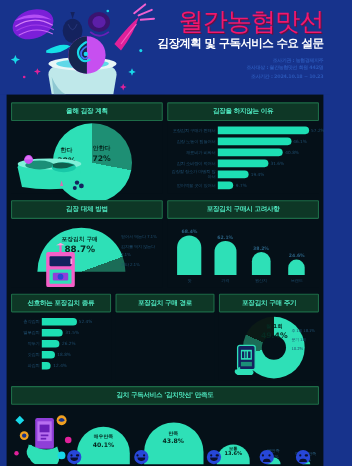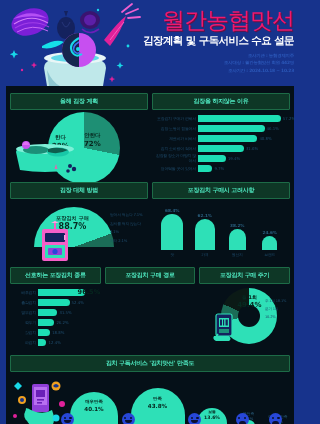--- a/index.html
+++ b/index.html
@@ -310,27 +310,20 @@
           </div>
         </div>
       </div>
     </div>
 
     <div class="row">
 
       <div class="panel">
         <div class="ptitle">선호하는 포장김치 종류</div>
         <div class="pbody hbars">
-          <div class="hbar-row">
-            <div class="hbar-lab" style="width:26px">배추김치</div>
-            <div class="hbar-track">
-              <div class="hbar-fill" style="width:78%"></div>
-              <span class="hbar-val" style="left:62%;top:-0.5px;font-size:6.5px;font-weight:bold;color:#06261e">96.5%</span>
-            </div>
-          </div>
           <div class="hbar-row">
             <div class="hbar-lab" style="width:26px">총각김치</div>
             <div class="hbar-track">
               <div class="hbar-fill" style="width:52%"></div>
               <span class="hbar-val" style="left:52%">52.4%</span>
             </div>
           </div>
           <div class="hbar-row">
             <div class="hbar-lab" style="width:26px">열무김치</div>
             <div class="hbar-track">

